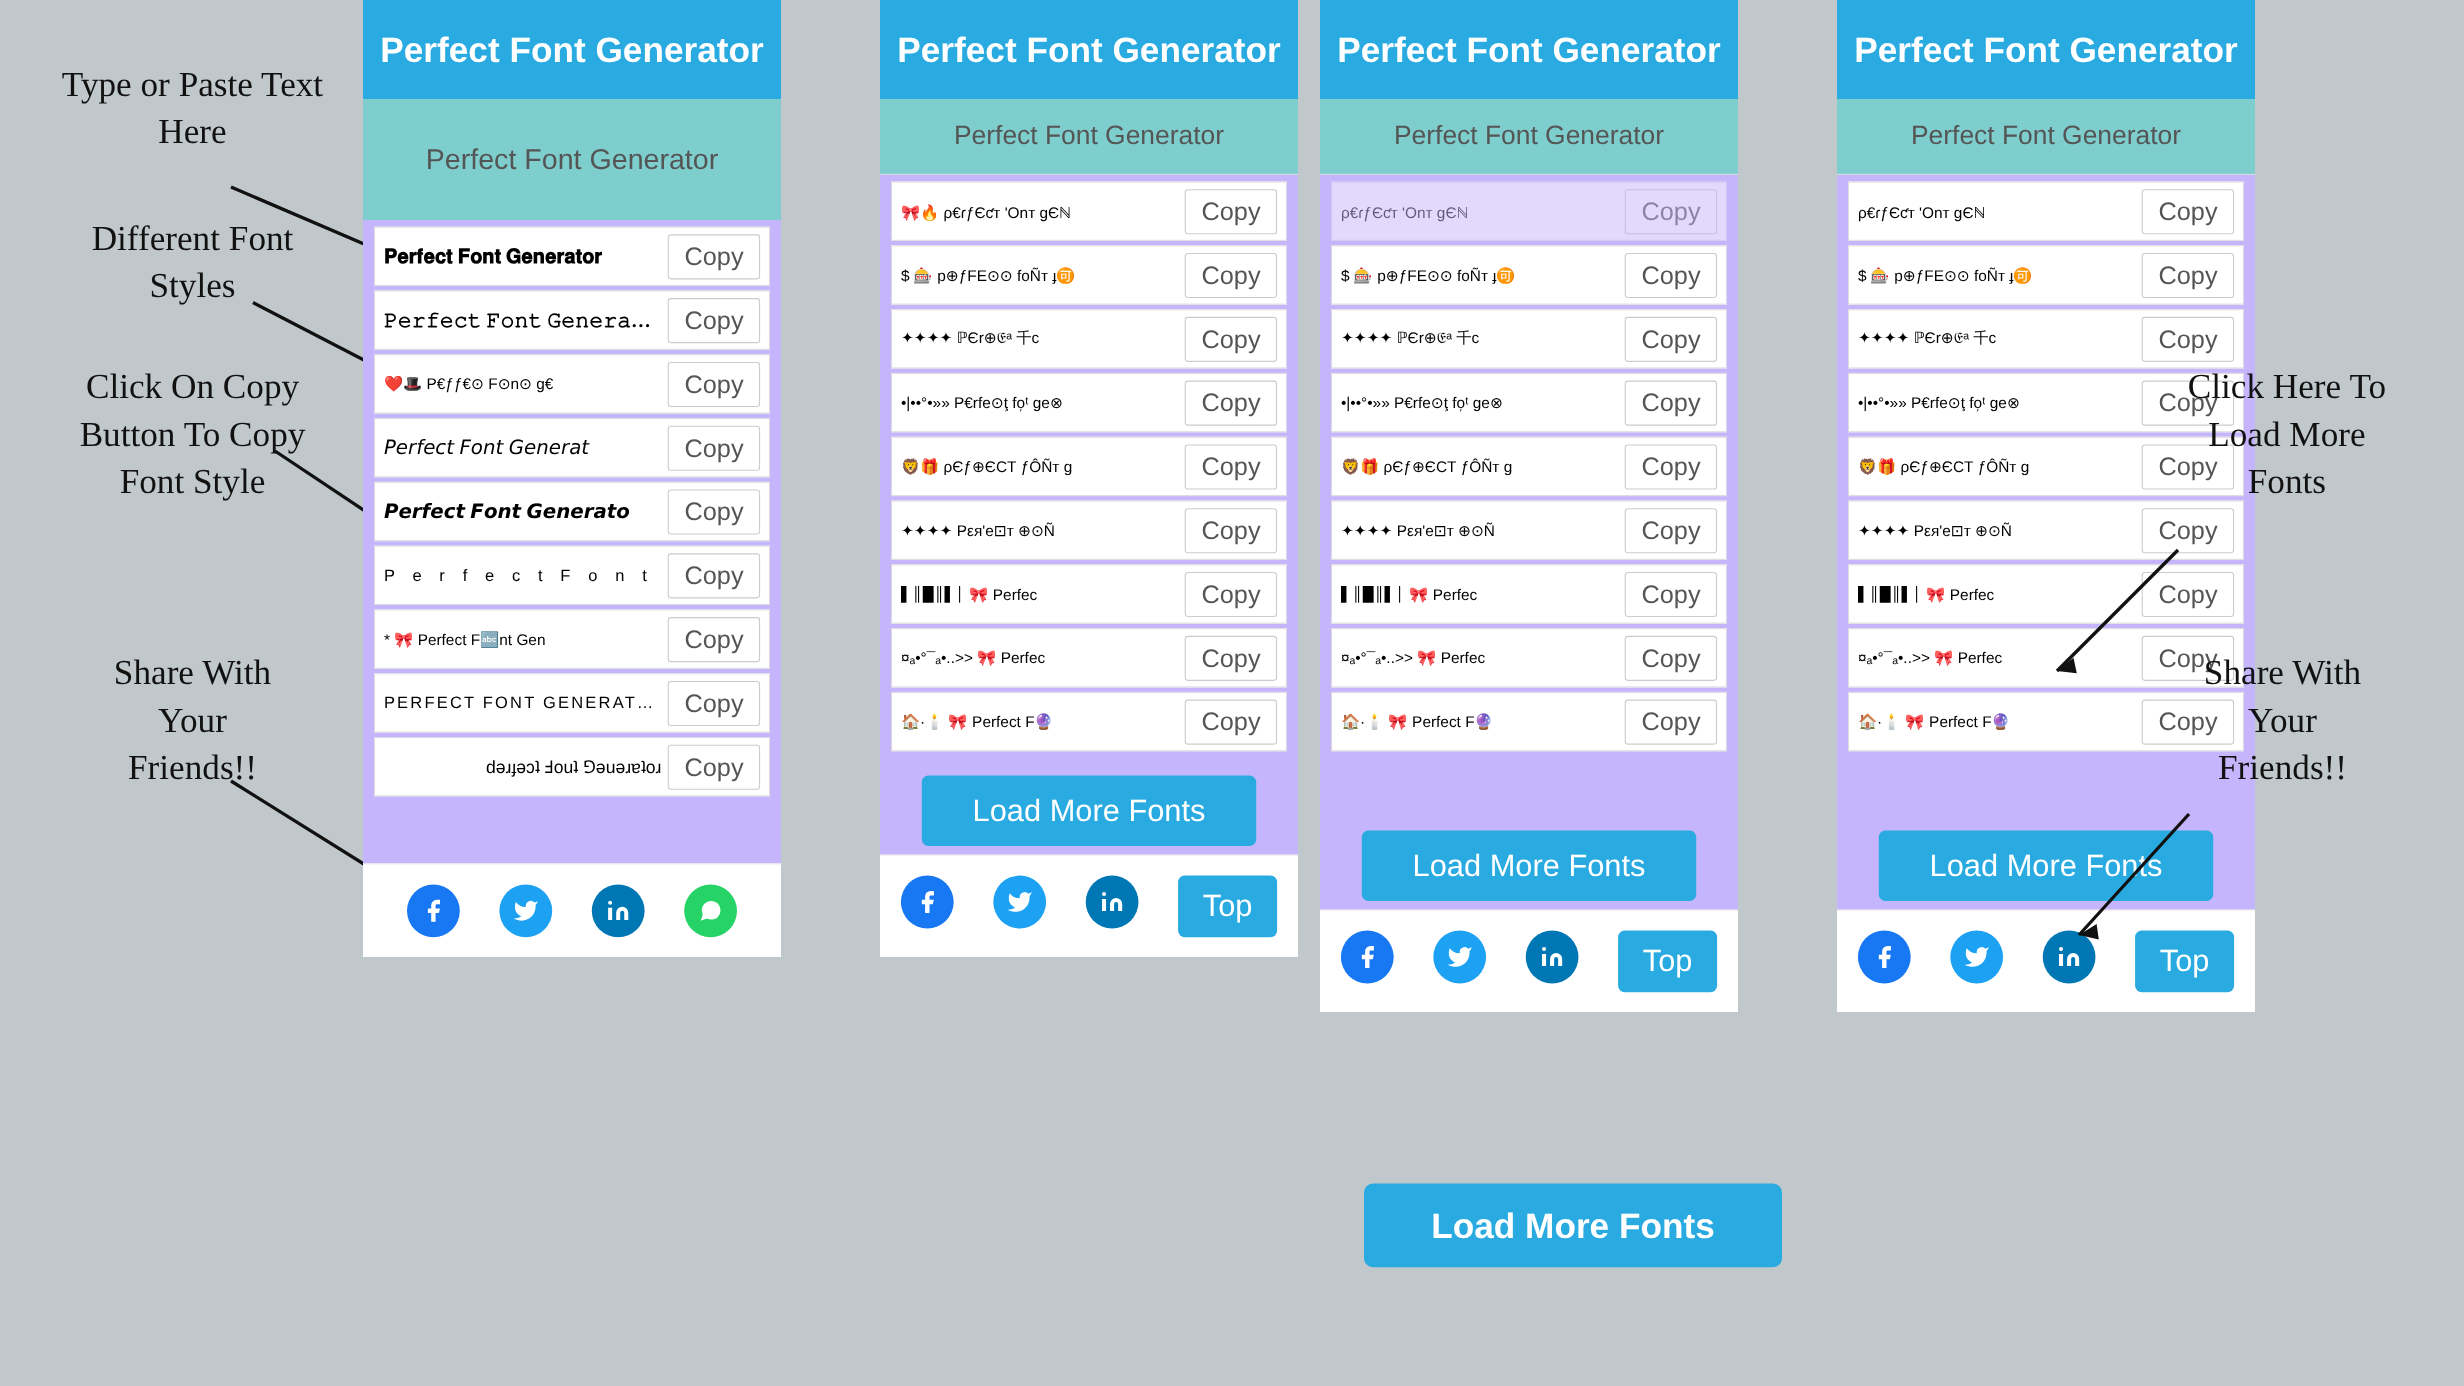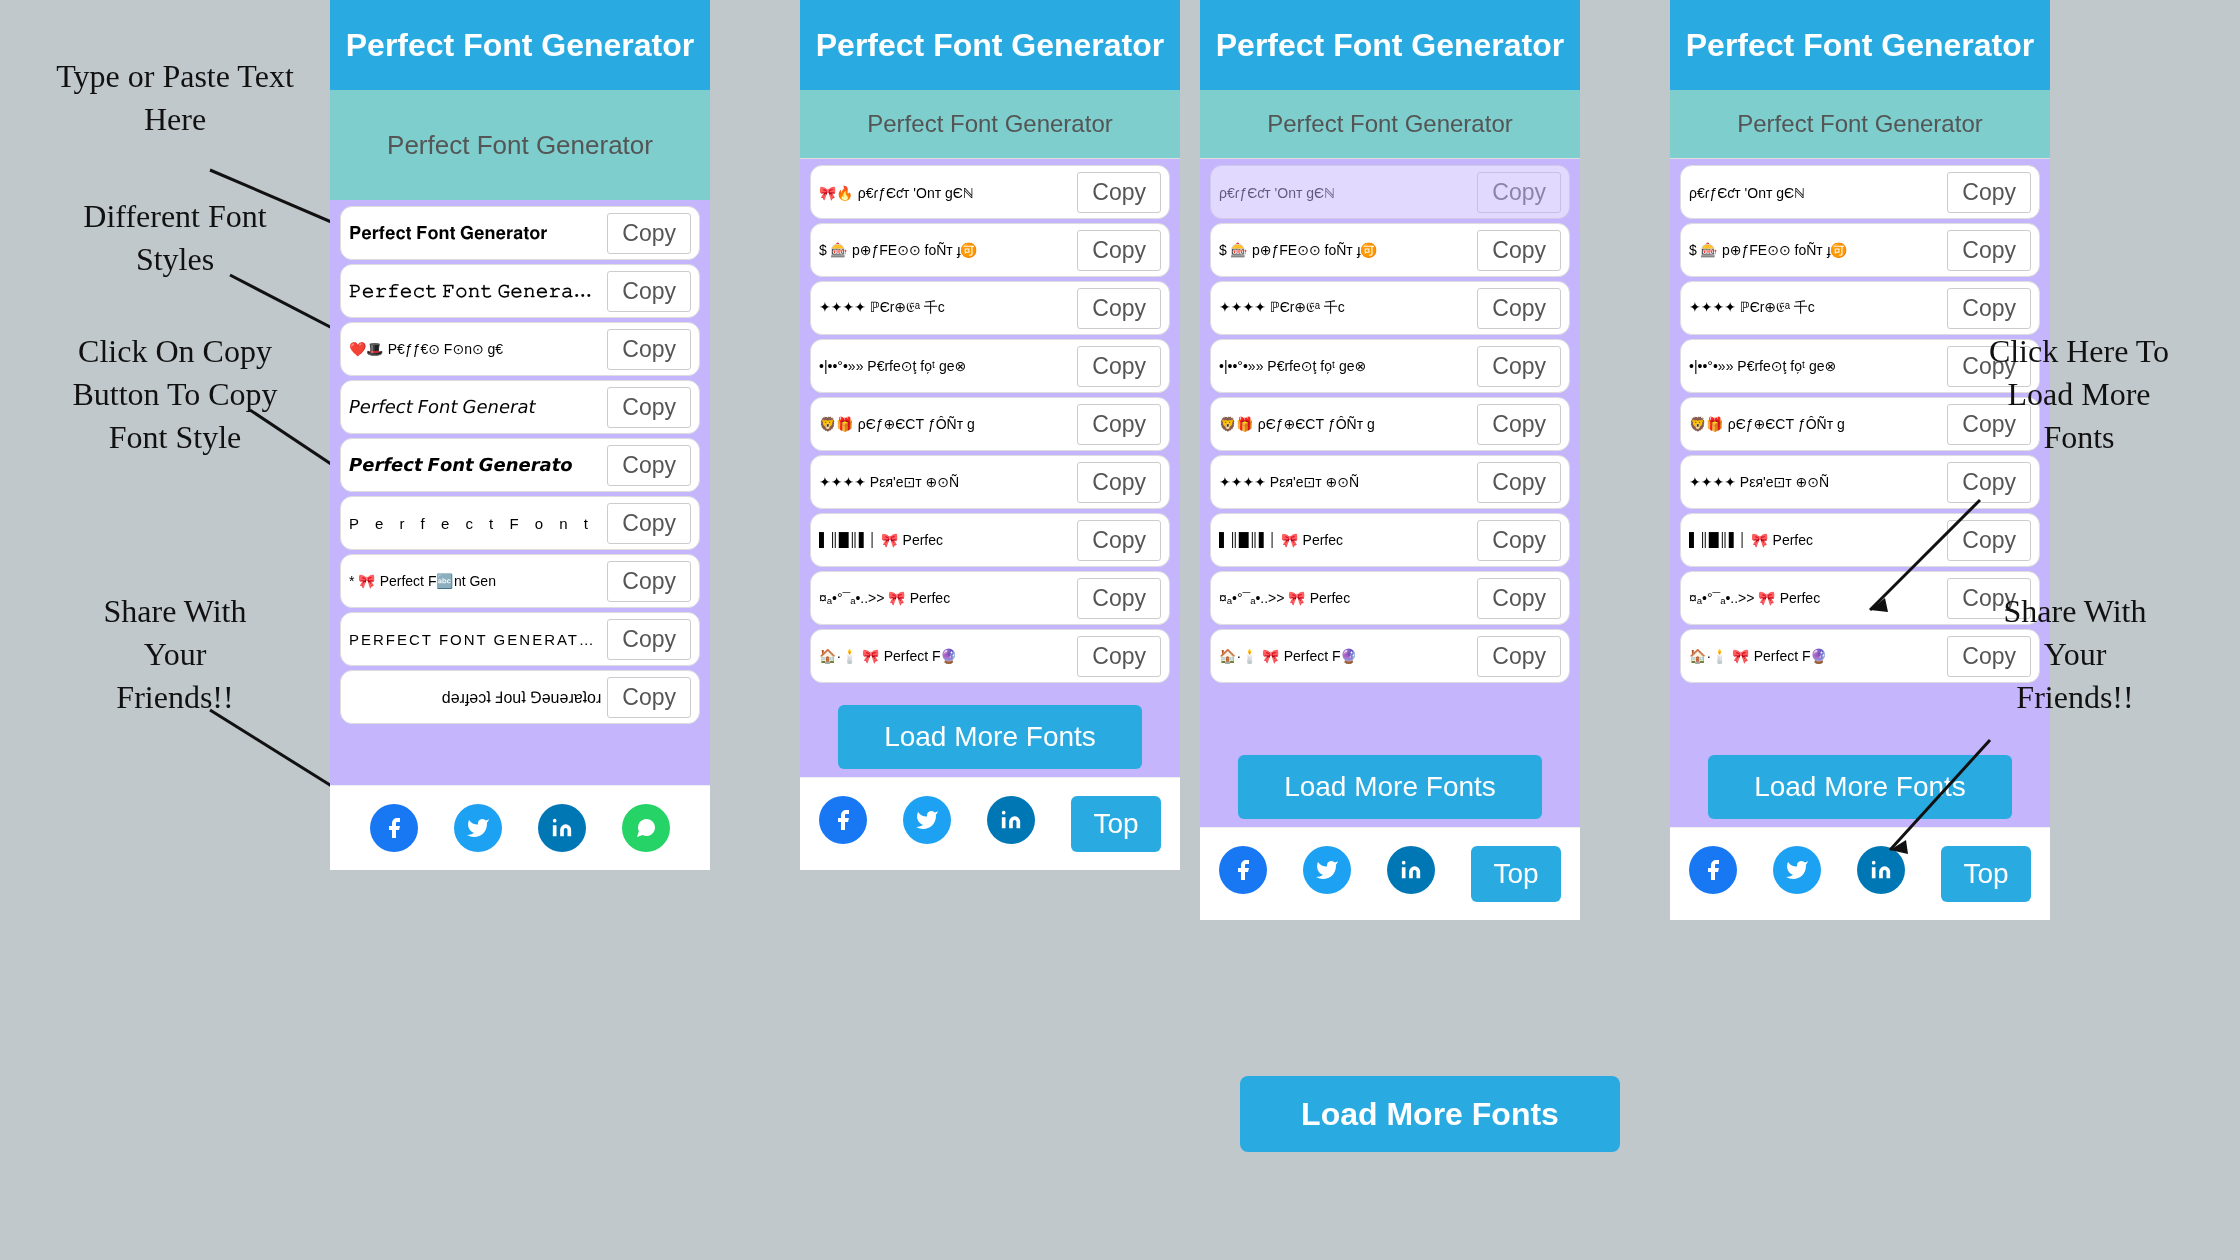--- a/index.html
+++ b/index.html
@@ -58,21 +58,21 @@
       gap: 0;
       padding: 6px 10px;
       flex: 1;
     }
 
     .font-row {
       display: flex;
       align-items: center;
       border: 1px solid #ddd;
       margin-bottom: 4px;
-      border-radius: 12px;
+      border-radius: 0;
       min-height: 54px;
       padding: 4px 8px;
       background: #fff;
     }
 
     .font-text {
       flex: 1;
       font-size: 18px;
       overflow: hidden;
       white-space: nowrap;
@@ -150,21 +150,21 @@
       color: white;
       border: none;
       border-radius: 6px;
       font-size: 28px;
       padding: 12px 22px;
       cursor: pointer;
       white-space: nowrap;
     }
 
     
-    .f1 { font-family: 'Times New Roman', serif; font-weight: normal; }
+    .f1 { font-family: 'Times New Roman', serif; font-weight: bold; }
     .f2 { font-family: Georgia, serif; font-weight: bold; }
     .f4 { font-family: Arial, sans-serif; font-style: italic; }
     .f5 { font-family: Verdana, sans-serif; font-style: italic; }
     .f6 { letter-spacing: 6px; font-family: Arial, sans-serif; font-size: 15px; }
     .f8 { font-family: Arial, sans-serif; text-transform: uppercase; letter-spacing: 2px; font-size: 15px; }
     .fx { font-size: 14px; }
 
     
     .ann-text {
       position: absolute;

